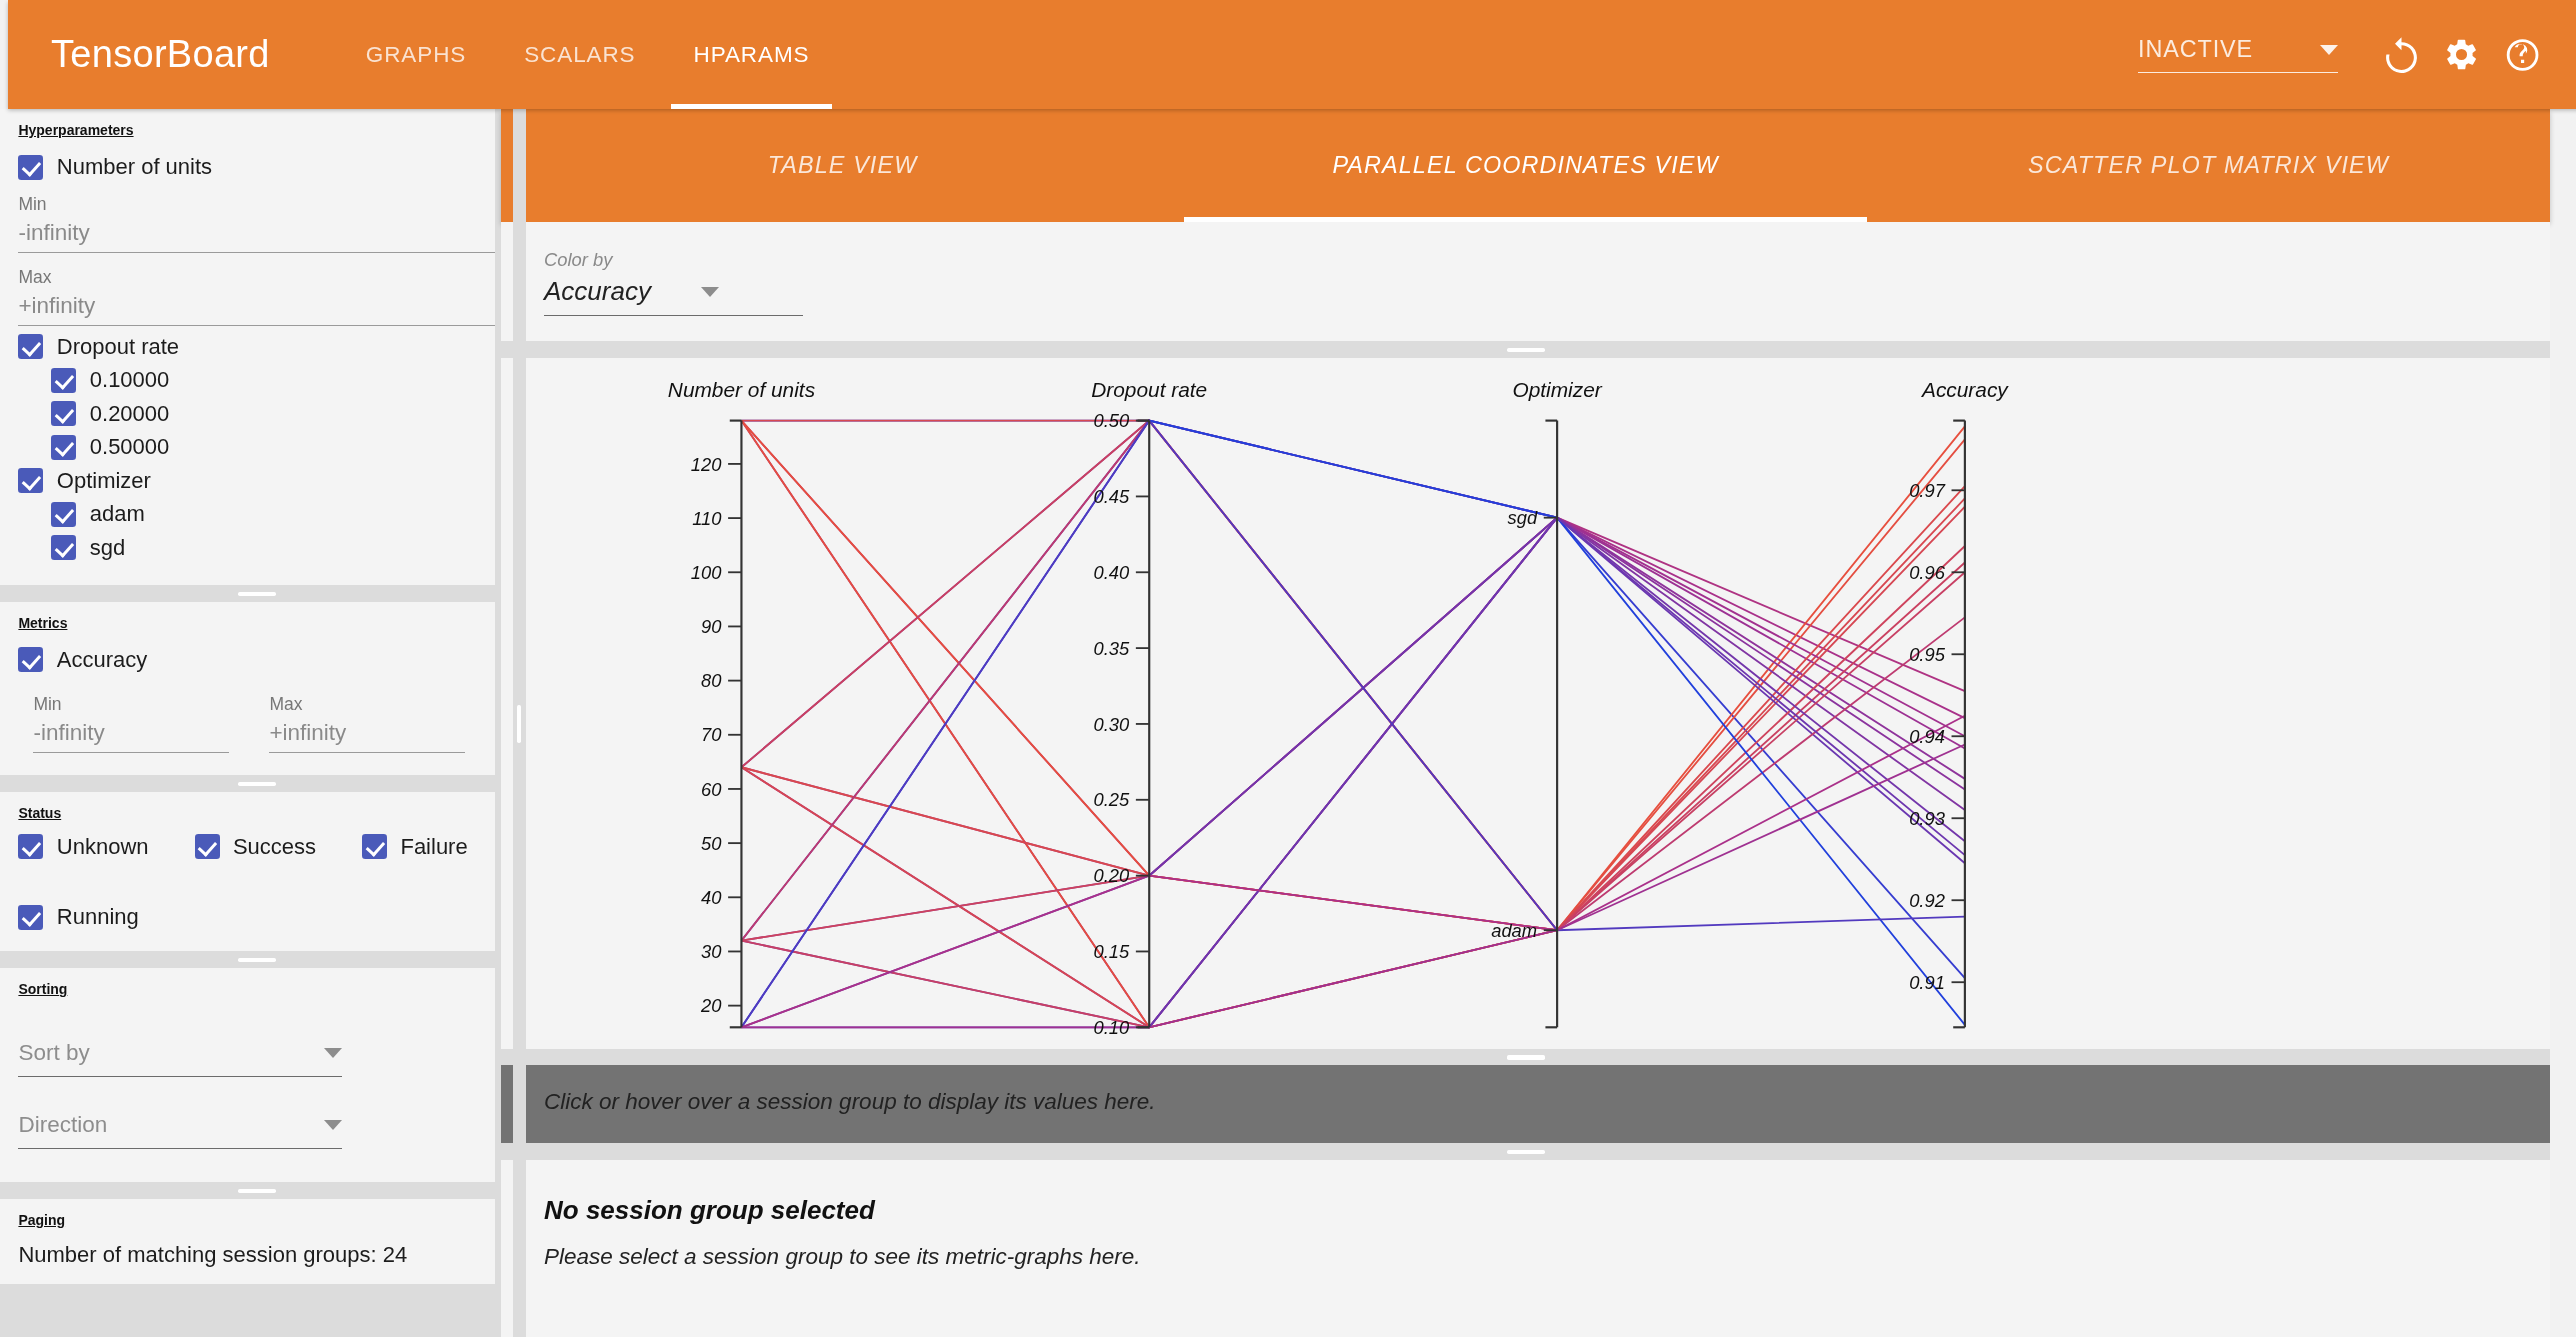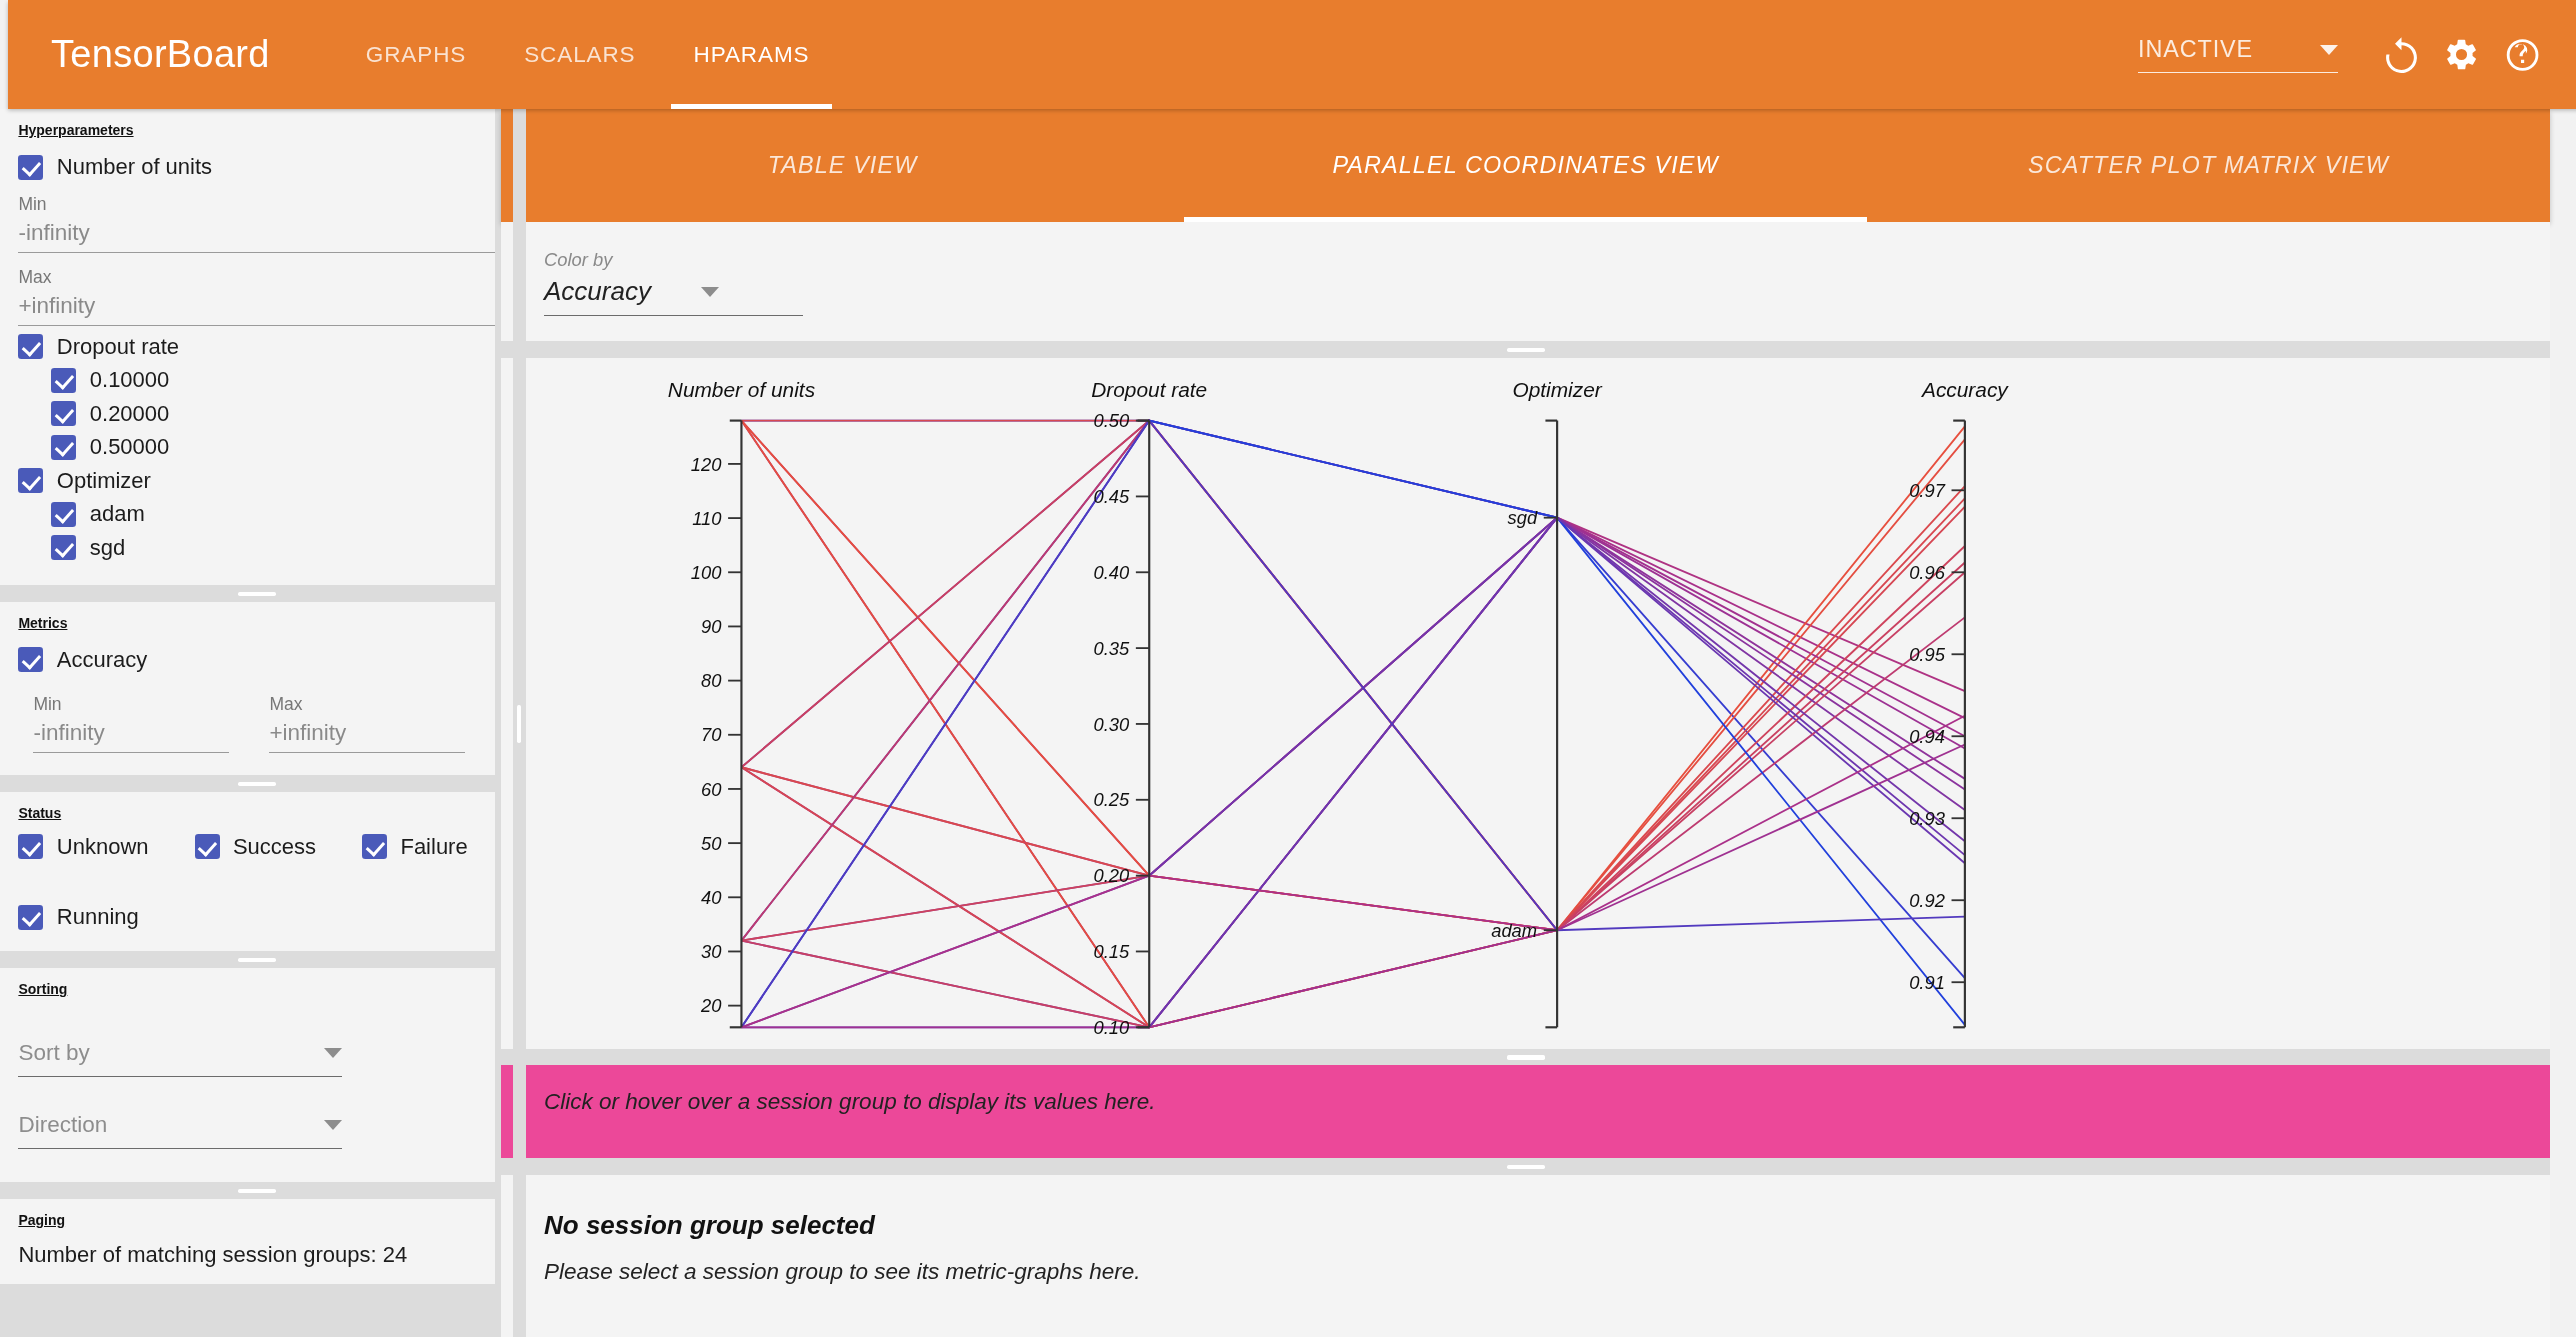--- a/index.html
+++ b/index.html
@@ -149,21 +149,21 @@
   .colorby { width: 259px; }
   .colorby .lbl { font-size: 18.4px; color: #8a8a8a; margin-bottom: 5px; }
   .colorby .sel {
     display: flex; align-items: center; border-bottom: 1.7px solid #6b6b6b;
     padding-bottom: 8.3px; cursor: pointer;
   }
   .colorby .sel .v { font-size: 26px; color: #222; }
   .chart-panel { height: 691px; position: relative; background: #f4f4f4; }
   .chart-svg { display: block; }
 
-  .hover-panel { height: 93px; background: #ec4899; padding: 23.4px 43px 0 43px; }
+  .hover-panel { height: 78px; background: #737373; padding: 23.4px 43px 0 43px; }
   .hover-txt { font-size: 22.5px; color: #222; }
 
   .sess-panel { height: 835px; background: #f4f4f4; padding: 35px 43px 0 43px; }
   .sess-title { font-size: 26px; font-weight: bold; color: #111; margin-bottom: 18.4px; }
   .sess-sub { font-size: 22.5px; color: #222; }
 
   
   .main-scroll {
     position: absolute; right: 0; top: 109px; width: 8.3px; height: 1229px; background: #f2f2f2;
   }

